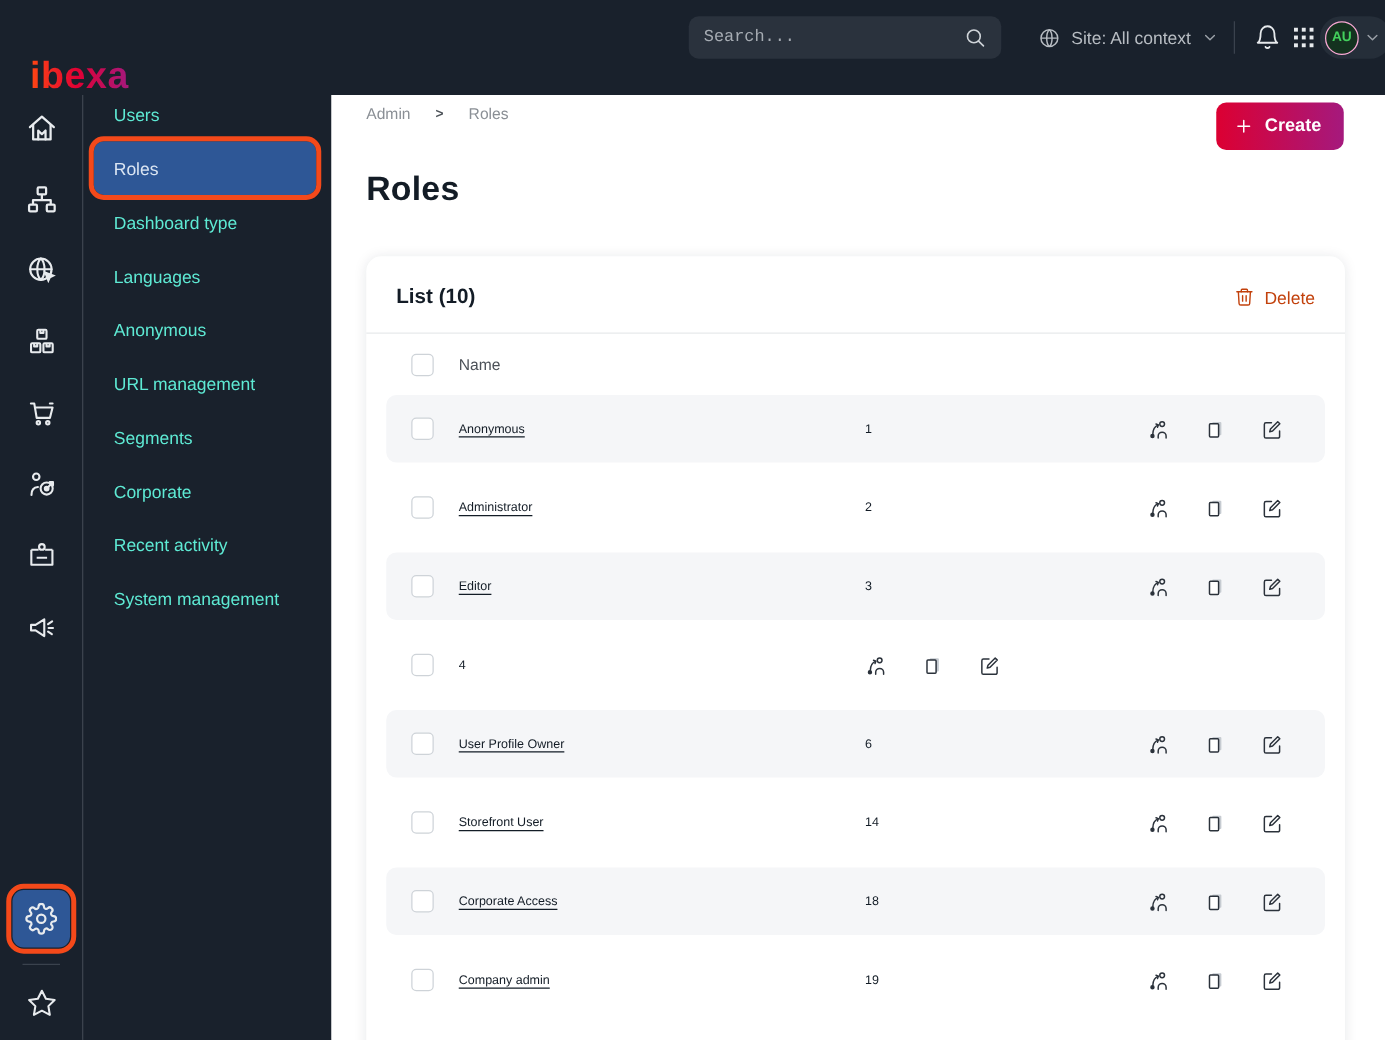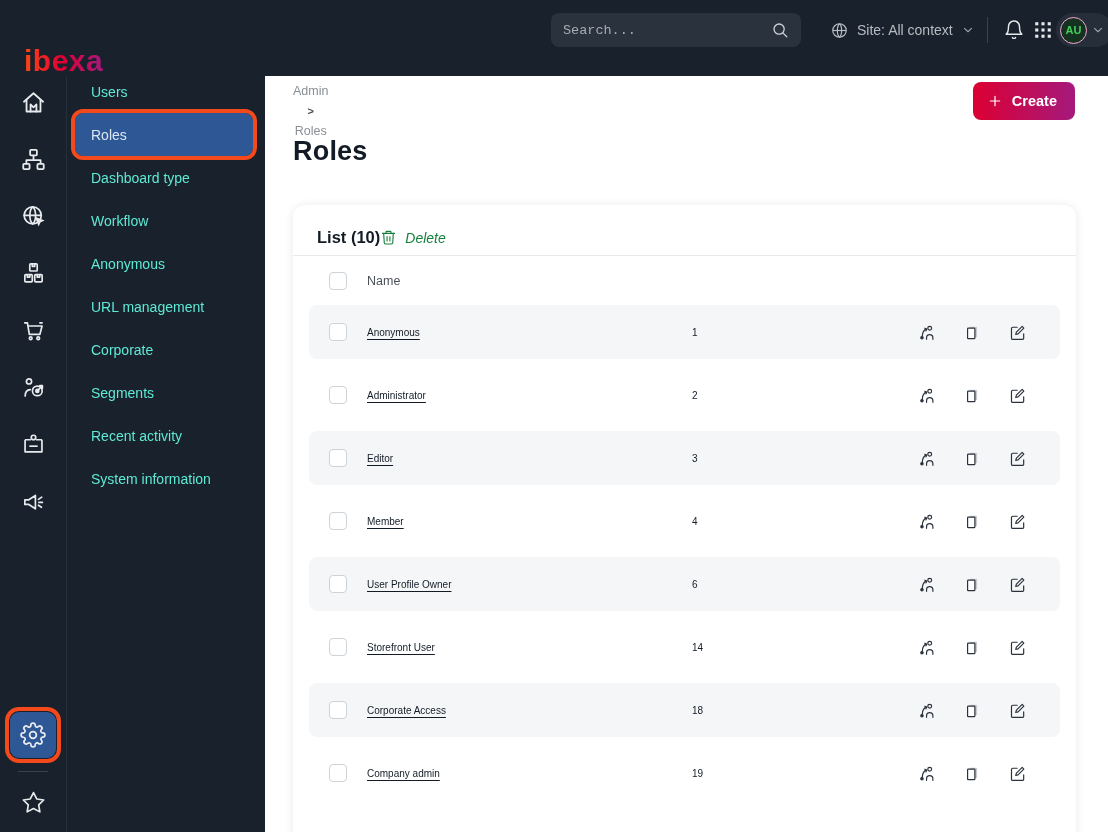--- a/index.html
+++ b/index.html
@@ -47,37 +47,37 @@
   
   .menu { position:absolute; left:66px; top:60px; width:199px; height:772px; background:#19212c;
           border-left:1px solid #272f3a; padding-top:10px; z-index:4; }
   .menu-item { height:43px; display:flex; align-items:center; padding-left:24px; color:#5eead4;
                font-size:14px; cursor:pointer; }
   .menu-item.selected { background:#2e5796; border-radius:8px; margin:0 12px 0 8px; padding-left:16px;
                         color:#dce6f3; outline:4px solid #f4491a; outline-offset:0px; }
 
   
   .content { position:absolute; left:265px; top:60px; width:843px; height:772px; background:#fff; overflow:hidden; }
-  .breadcrumb { position:absolute; left:28px; top:24px; font-size:12.5px; color:#8a8f95; display:flex; gap:7px; align-items:center;flex-direction:column; }
+  .breadcrumb { position:absolute; left:28px; top:24px; font-size:12.5px; color:#8a8f95; display:flex; gap:20px; align-items:center; }
   .breadcrumb .sep { color:#4c5258; font-weight:700; font-size:11px; }
   .breadcrumb a { color:#8a8f95; text-decoration:none; cursor:pointer; }
   .create-btn { position:absolute; right:33px; top:22px; height:38px; padding:0 18px 0 14px; border:none; border-radius:8px;
                 background:linear-gradient(90deg,#dc0032 0%,#a5197d 100%); color:#fff; font-size:14.5px; font-weight:600;
                 font-family:inherit; display:flex; align-items:center; gap:9px; cursor:pointer; }
   .create-btn svg { width:16px; height:16px; }
   .page-title { position:absolute; left:28px; top:76px; font-size:27px; font-weight:800; color:#131c26; letter-spacing:.2px; }
 
   
   .card { position:absolute; left:28px; top:145px; width:783px; height:760px; background:#fff; border-radius:12px;
           box-shadow:0 1px 10px rgba(20,30,45,.10); }
-  .list-head { display:flex; align-items:center; justify-content:flex-start; padding:23px 24px 8px;
+  .list-head { display:flex; align-items:center; justify-content:space-between; padding:23px 24px 19px;
                border-bottom:1px solid #e8eaec; }
   .list-title { font-size:16.5px; font-weight:700; color:#131c26; }
-  .delete-btn { display:flex; align-items:center; gap:8px; color:#15803d; font-size:14px; background:none; border:none;
-                font-family:inherit; cursor:default;font-style:italic; }
+  .delete-btn { display:flex; align-items:center; gap:8px; color:#c2410c; font-size:14px; background:none; border:none;
+                font-family:inherit; cursor:default; }
   .delete-btn svg { width:17px; height:17px; }
   .thead, .row { display:grid; grid-template-columns:38px 325px 1fr auto; align-items:center; margin:0 16px; padding:0 20px; }
   .thead { height:49px; font-size:12.5px; color:#4c5158; }
   .rows { }
   .row { height:54px; margin-bottom:9px; border-radius:8px; font-size:10px; color:#131c26; }
   .row.odd { background:#f5f6f8; }
   .cb { width:18px; height:18px; border:1px solid #ced3d8; border-radius:4px; background:#fff; cursor:pointer; }
   .rname { color:#131c26; text-decoration:underline; text-underline-offset:3px; cursor:pointer; font-weight:400; }
   .actions { display:flex; gap:26px; padding-right:13px; }
   .act { width:19px; height:19px; color:#2b323b; cursor:pointer; }
@@ -318,27 +318,27 @@
             <use href="#i-star"></use>
           </svg>
       </div>
     </div>
   </div>
 
   <div class="menu">
     <div class="menu-item">Users</div>
     <div class="menu-item selected">Roles</div>
     <div class="menu-item">Dashboard type</div>
-    <div class="menu-item">Workflow</div>
+    <div class="menu-item">Languages</div>
     <div class="menu-item">Anonymous</div>
     <div class="menu-item">URL management</div>
+    <div class="menu-item">Segments</div>
     <div class="menu-item">Corporate</div>
-    <div class="menu-item">Segments</div>
     <div class="menu-item">Recent activity</div>
-    <div class="menu-item">System information</div>
+    <div class="menu-item">System management</div>
   </div>
 
   <div class="content">
     <div class="breadcrumb">
       <a>Admin</a>
       <span class="sep">&gt;</span>
       <a>Roles</a>
     </div>
     <button class="create-btn">
       <svg>
@@ -431,21 +431,20 @@
             <span class="act">
                 <svg>
                   <use href="#i-edit"></use>
                 </svg>
               </span>
           </span>
         </div>
 
         <div class="row">
           <span class="cb"></span>
-          <a class="rname">Member</a>
           <span>4</span>
           <span class="actions">
             <span class="act">
                 <svg>
                   <use href="#i-assign"></use>
                 </svg>
               </span>
             <span class="act">
                 <svg>
                   <use href="#i-copy"></use>

